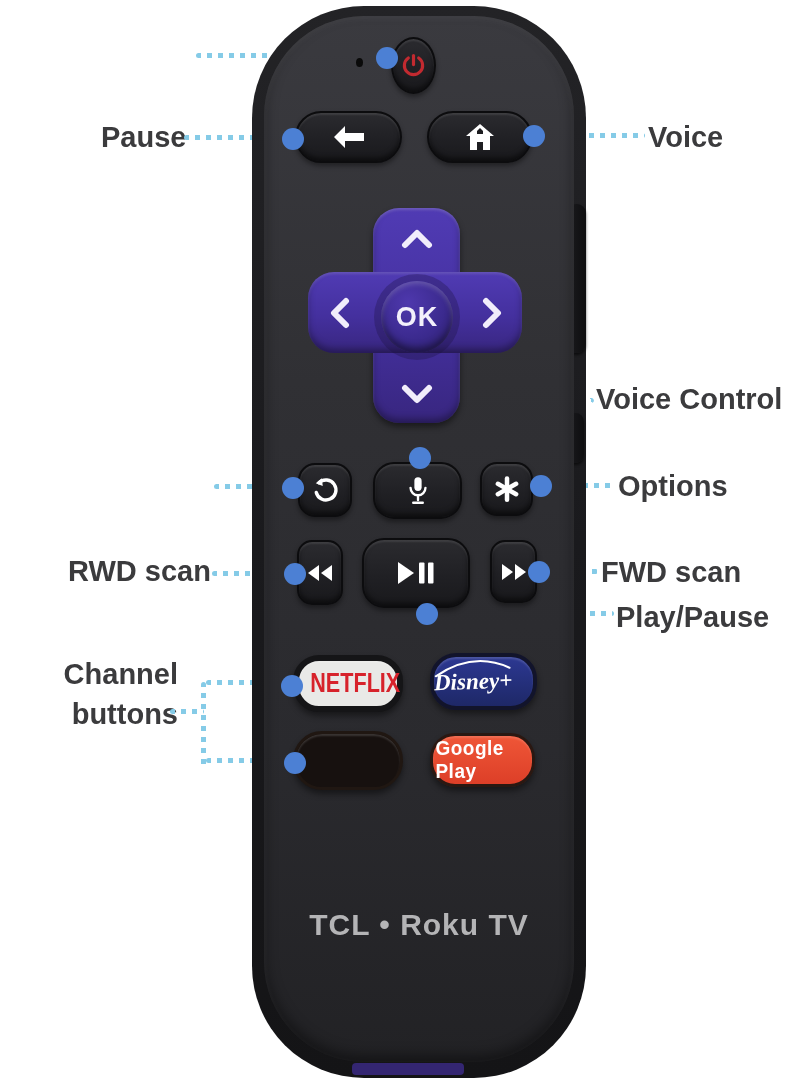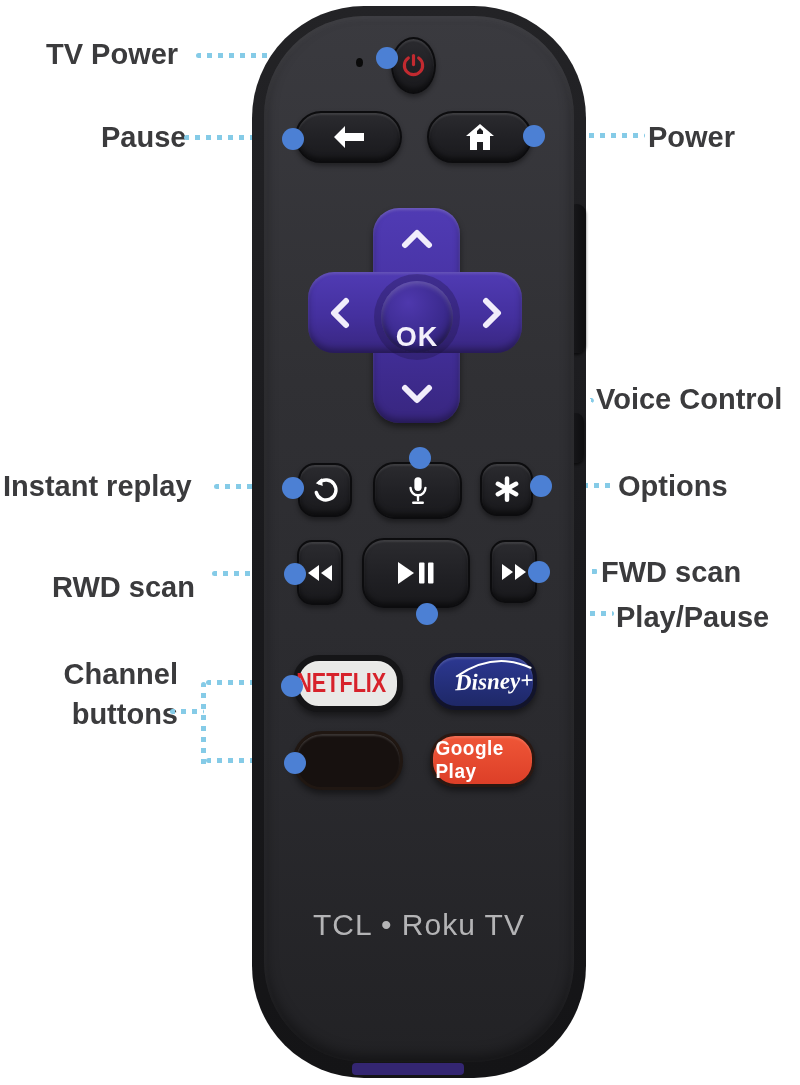--- a/index.html
+++ b/index.html
@@ -30,50 +30,48 @@
        background:linear-gradient(180deg,#2b2b2f 0%,#202024 55%,#19191c 100%);
        border:2px solid #0c0c0e;box-sizing:border-box;
        box-shadow:inset 0 2px 2px rgba(255,255,255,.10), inset 0 -3px 5px rgba(0,0,0,.5), 0 3px 5px rgba(0,0,0,.4);}
   .icon{display:flex;align-items:center;justify-content:center;}
   
   .dpad-arm{position:absolute;z-index:4;border-radius:26px;
             background:linear-gradient(180deg,#503bb4 0%,#44309e 55%,#38267f 100%);
             box-shadow:inset 0 2px 3px rgba(255,255,255,.18), inset 0 -4px 7px rgba(0,0,0,.35), 0 4px 6px rgba(0,0,0,.45);}
   .dpad-arm.h{box-shadow:inset 0 2px 3px rgba(255,255,255,.14), inset 0 -4px 7px rgba(0,0,0,.35);}
   .ok-btn{position:absolute;z-index:5;width:72px;height:72px;border-radius:50%;
-          display:flex;align-items:flex-end;justify-content:center;
+          display:flex;align-items:center;justify-content:center;
           background:radial-gradient(circle at 38% 30%,#4e38ad 0%,#3b2a8e 55%,#2c1e68 100%);
           box-shadow:0 0 0 7px rgba(25,16,60,.30), inset 0 3px 5px rgba(255,255,255,.20), inset 0 -5px 7px rgba(0,0,0,.45);
           color:#f3f0fb;font-weight:bold;font-size:27px;letter-spacing:1px;}
   .chev{position:absolute;z-index:5;}
   
-  .ch-btn{position:absolute;z-index:4;display:flex;align-items:center;justify-content:flex-end;
+  .ch-btn{position:absolute;z-index:4;display:flex;align-items:center;justify-content:flex-start;
           box-sizing:border-box;box-shadow:0 4px 6px rgba(0,0,0,.45), inset 0 2px 2px rgba(255,255,255,.15);}
   .netflix-txt{color:#d7222b;font-weight:bold;font-size:27px;letter-spacing:0px;transform:scaleX(.80);}
   .disney-wrap{position:relative;color:#ffffff;font-family:"Liberation Serif",serif;
                font-style:italic;font-weight:bold;font-size:23px;transform:rotate(-2deg);}
   .disney-arc{position:absolute;left:-4px;top:-12px;}
   .gplay-txt{color:#ffffff;font-weight:bold;font-size:20px;letter-spacing:.5px;transform:scaleX(.95);}
   .brand{position:absolute;left:264px;top:908px;width:310px;text-align:center;z-index:5;
-         color:#b4b4b6;font-weight:normal;font-size:30px;letter-spacing:1px;}
+         color:#b4b4b6;font-weight:bold;font-size:30px;letter-spacing:1px;}
   .mic-hole{position:absolute;left:356px;top:58px;width:7px;height:9px;border-radius:50%;
             background:#0a0a0a;z-index:5;}
 </style>
 </head>
 <body>
 
 <div class="canvas">
 
-  <div class="lbl" style="left:46px;top:38px;">TV Power</div>
   <div class="lbl" style="left:101px;top:121px;">Pause</div>
-  <div class="lbl" style="left:648px;top:121px;">Power</div>
+  <div class="lbl" style="left:648px;top:121px;">Voice</div>
   <div class="lbl" style="left:596px;top:383px;">Voice Control</div>
-  <div class="lbl" style="left:3px;top:470px;">Instant replay</div>
   <div class="lbl" style="left:618px;top:470px;text-align:right;">Options</div>
-  <div class="lbl" style="left:52px;top:555px;margin-top:16px;">RWD scan</div>
+  <div class="lbl" style="left:68px;top:555px;">RWD scan</div>
   <div class="lbl" style="left:601px;top:556px;">FWD scan</div>
   <div class="lbl" style="left:616px;top:601px;">Play/Pause</div>
   <div class="lbl-stack" style="left:28px;top:654px;">
     <div>Channel</div>
     <div>buttons</div>
   </div>
 
   <div class="dots-h" style="left:196px;top:53px;width:182px;"></div>
   <div class="dots-h" style="left:184px;top:135px;width:100px;"></div>
   <div class="dots-h" style="left:545px;top:133px;width:100px;"></div>

